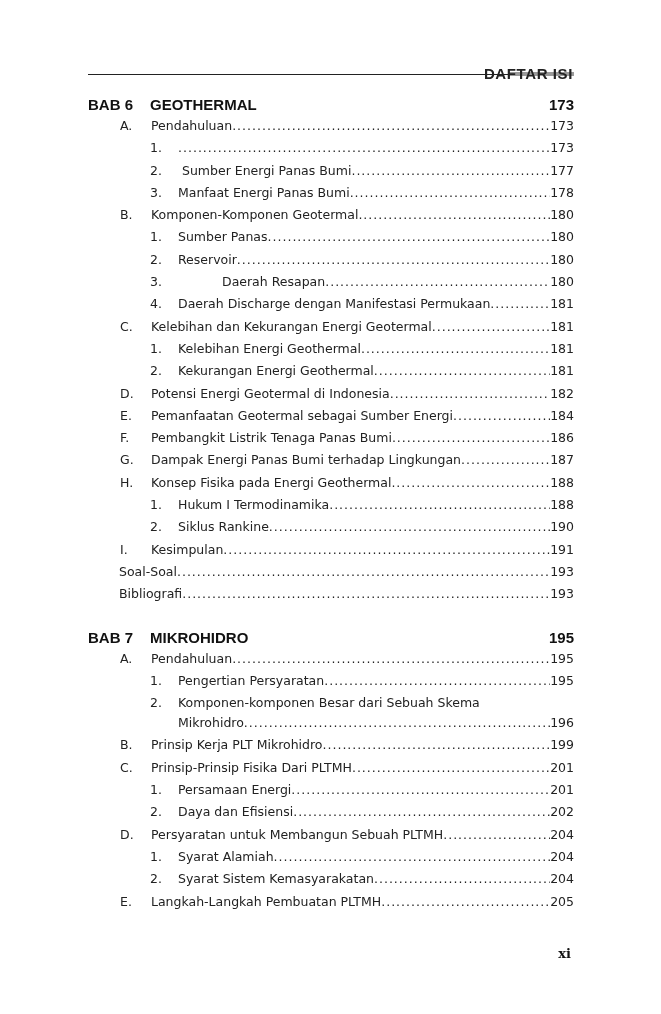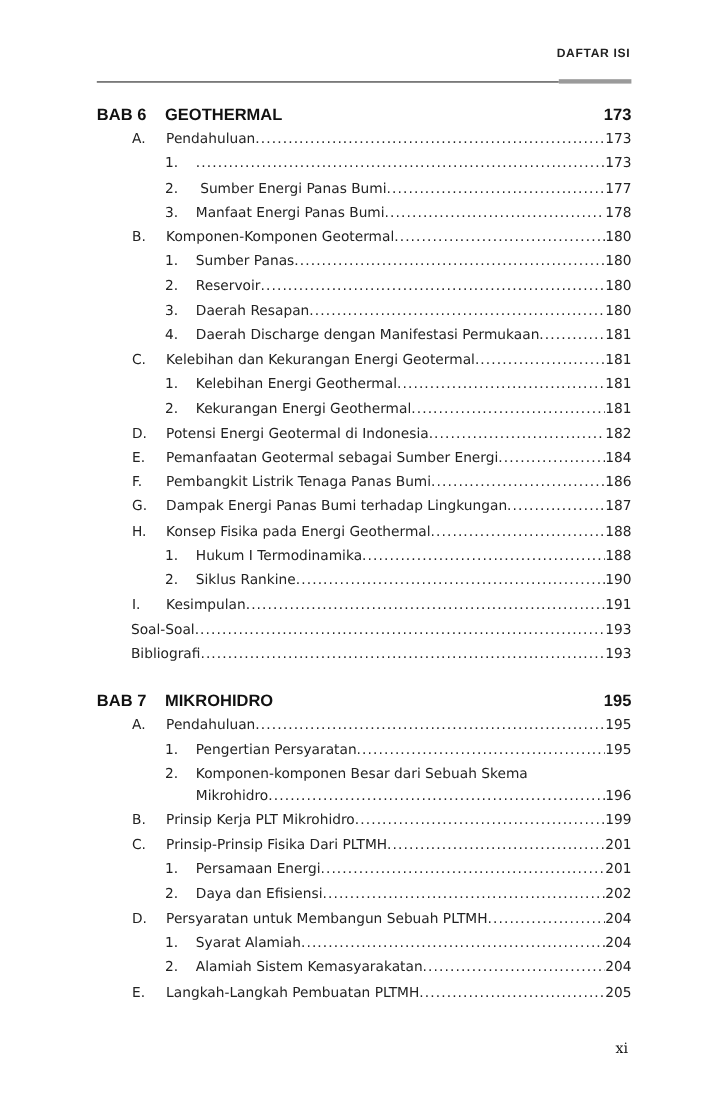--- a/index.html
+++ b/index.html
@@ -1,39 +1,39 @@
 <!DOCTYPE html>
 <html><head>
 <meta charset="utf-8">
 <style>
   html, body { margin:0; padding:0; background:#ffffff; }
   body { width:661px; height:1014px; position:relative; overflow:hidden;
          font-family:"DejaVu Sans", sans-serif; color:#1a1a1a; }
   .header-line { position:absolute; left:88px; top:74px; width:420px; height:1px; background:#222; }
   .header-bar { position:absolute; left:508px; top:72px; width:66px; height:4px; background:#9a9a9a; }
-  .header-title { position:absolute; right:88px; top:43px; font-family:"Liberation Sans", sans-serif;
-                  font-weight:bold; font-size:11px; letter-spacing:0.6px; color:#222; }
+  .header-title { position:absolute; right:88px; top:65px; font-family:"Liberation Sans", sans-serif;
+                  font-weight:bold; font-size:15px; letter-spacing:0.6px; color:#222; }
   .toc { position:absolute; left:88px; width:486px; }
   .chapter { display:flex; align-items:baseline; height:22px; font-family:"Liberation Sans", sans-serif;
              font-weight:bold; font-size:15px; color:#111; }
   .chapter .num { width:62px; }
   .chapter .title { flex:1; }
   .chapter .page { text-align:right; }
   .row { display:flex; align-items:baseline; height:22.3px; font-size:12.5px; color:#222; white-space:nowrap; }
   .row .label { flex:0 0 auto; }
   .row .marker { flex:0 0 auto; }
   .row .dots { flex:1 1 auto; overflow:hidden; white-space:nowrap; letter-spacing:1px; }
   .row .dots::before { content:"................................................................................................................................................................................"; }
   .row .page { flex:0 0 auto; text-align:right; }
   .lvl0 { padding-left:31px; }
   .lvl1 .marker { width:31px; padding-left:32px; }
   .lvl2 .marker { width:28px; padding-left:62px; }
   .lvl1 .marker, .lvl2 .marker { box-sizing:content-box; }
   .spacer { height:20px; }
-  .folio { position:absolute; right:90px; top:946px; font-family:"DejaVu Serif", serif; font-weight:normal; font-size:13px; color:#111; }
+  .folio { position:absolute; right:90px; top:946px; font-family:"DejaVu Serif", serif; font-weight:bold; font-size:13px; color:#111; }
 </style>
 </head>
 <body>
 
 <div class="header-line"></div>
 <div class="header-bar"></div>
 <div class="header-title">DAFTAR ISI</div>
 
 <div class="toc" id="toc" style="top:96px;">
     <div class="chapter">
@@ -77,21 +77,21 @@
       <span class="page">180</span>
     </div>
     <div class="row lvl2">
       <span class="marker">2.</span>
       <span class="label" style="white-space: pre;">Reservoir</span>
       <span class="dots"></span>
       <span class="page">180</span>
     </div>
     <div class="row lvl2">
       <span class="marker">3.</span>
-      <span class="label" style="white-space: pre;">Daerah Resapan</span>
+      <span class="label" style="white-space: pre; margin-left: 44px;">Daerah Resapan</span>
       <span class="dots"></span>
       <span class="page">180</span>
     </div>
     <div class="row lvl2">
       <span class="marker">4.</span>
       <span class="label" style="white-space: pre;">Daerah Discharge dengan Manifestasi Permukaan</span>
       <span class="dots"></span>
       <span class="page">181</span>
     </div>
     <div class="row lvl1">
@@ -228,21 +228,21 @@
       <span class="page">204</span>
     </div>
     <div class="row lvl2">
       <span class="marker">1.</span>
       <span class="label" style="white-space: pre;">Syarat Alamiah</span>
       <span class="dots"></span>
       <span class="page">204</span>
     </div>
     <div class="row lvl2">
       <span class="marker">2.</span>
-      <span class="label" style="white-space: pre;">Alamiah Sistem Kemasyarakatan</span>
+      <span class="label" style="white-space: pre;">Syarat Sistem Kemasyarakatan</span>
       <span class="dots"></span>
       <span class="page">204</span>
     </div>
     <div class="row lvl1">
       <span class="marker">E.</span>
       <span class="label" style="white-space: pre;">Langkah-Langkah Pembuatan PLTMH</span>
       <span class="dots"></span>
       <span class="page">205</span>
     </div>
   </div>

